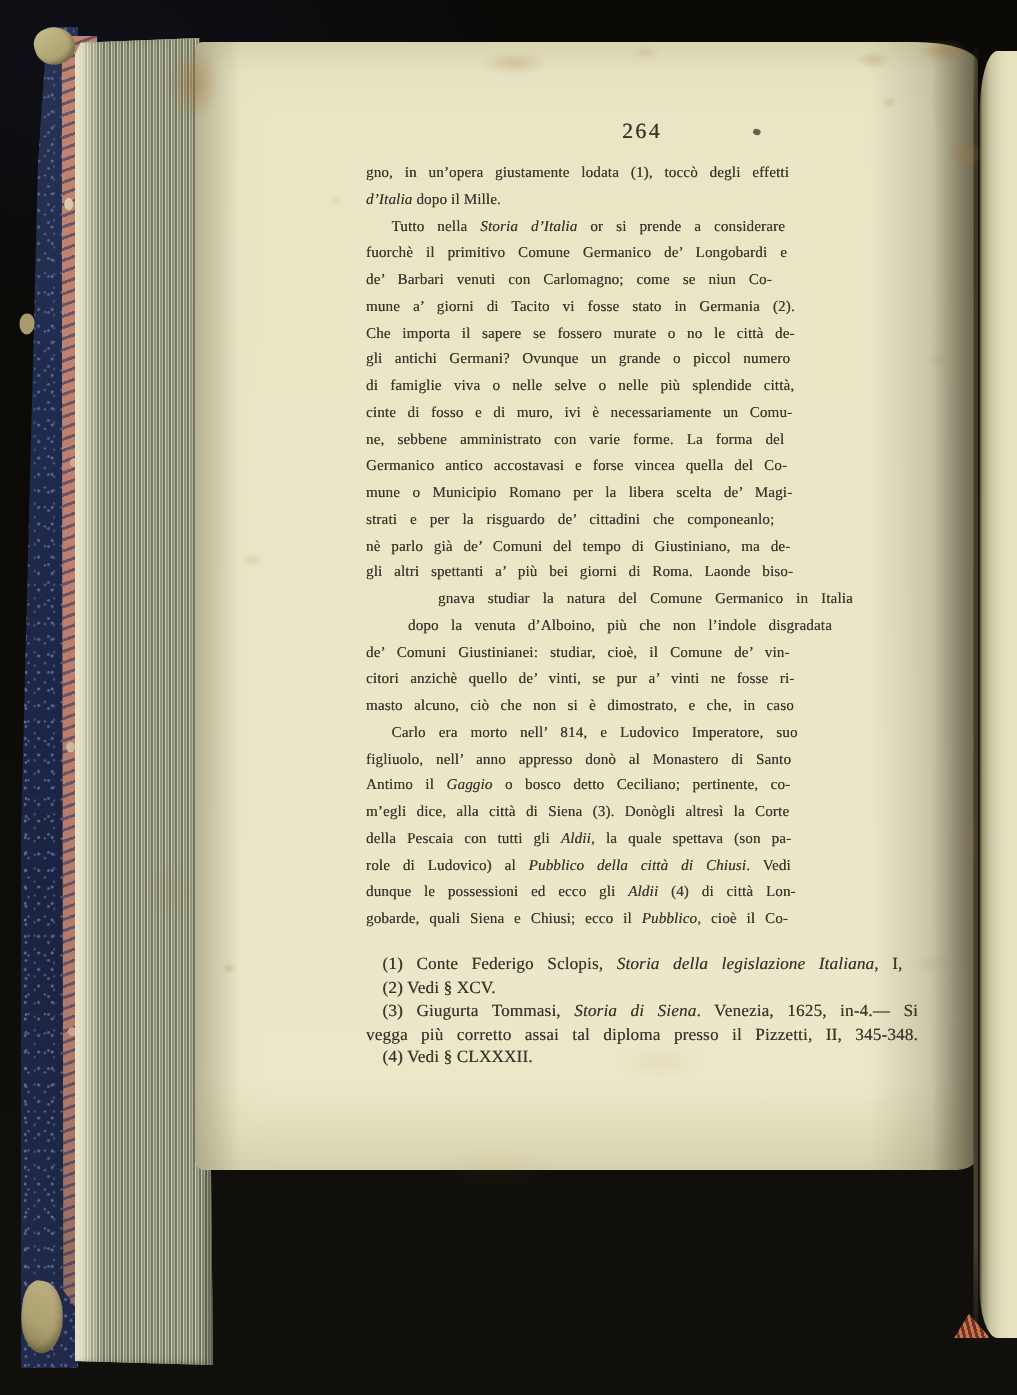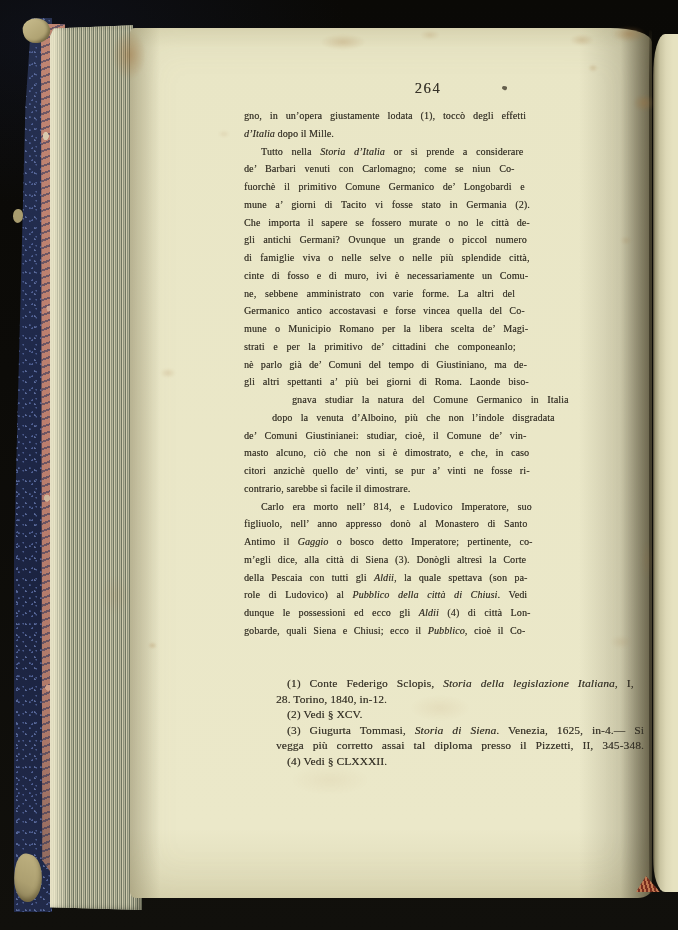--- a/index.html
+++ b/index.html
@@ -47,37 +47,37 @@
       linear-gradient(90deg,#8a8e78,#a7aa90 30%,var(--edge-stack) 70%,#757a64);
     clip-path:polygon(4% 0.5%,90% 0.15%,100% 100%,0 99.7%,0 1.4%);
     box-shadow:inset 0 2px 3px rgba(255,250,220,.35), inset -4px 0 6px rgba(20,20,10,.45);
   }
   .chip{position:absolute;}
   .chip-top{left:23px;top:18px;width:27px;height:25px;background:linear-gradient(160deg,#c7bb8c,#b0a373 70%,#8f835c);border-radius:45% 60% 50% 55%;transform:rotate(-16deg);box-shadow:inset -2px -2px 3px rgba(60,50,20,.4);}
   .chip-mid{left:13px;top:209px;width:10px;height:14px;background:#a89c6e;border-radius:50% 45% 55% 50%;}
   .chip-bottom{left:14px;top:854px;width:28px;height:48px;background:linear-gradient(200deg,#c0b382,#ac9f70 60%,#877b54);border-radius:35% 60% 45% 60%;transform:rotate(7deg);box-shadow:inset -2px -3px 4px rgba(55,45,18,.4);}
   
   .page{
-    position:absolute;left:130px;top:28px;width:522px;height:870px;
+    position:absolute;left:130px;top:28px;width:522px;height:752px;
     background:
       linear-gradient(90deg, rgba(120,112,80,.40) 0, rgba(120,112,80,0) 30px),
       linear-gradient(90deg, rgba(0,0,0,0) 86%, rgba(90,84,58,.22) 94%, rgba(62,56,36,.75) 99.5%, #2e2a1c 100%),
       linear-gradient(180deg,#e0dcba 0,#e9e6c6 20px,#ebe8c9 92%,#ddd9b6 100%),
       linear-gradient(0deg, var(--paper), var(--paper));
     border-radius:5px 42px 14px 6px / 5px 14px 10px 6px;
     box-shadow:inset 0 0 46px rgba(150,140,100,.22);
   }
   .pagenum{
     position:absolute;left:114px;top:52px;width:368px;text-align:center;
     font-size:14.5px;letter-spacing:1.6px;color:var(--ink);
     text-shadow:.2px .2px .3px rgba(55,50,35,.7);
   }
   .speck{position:absolute;left:372px;top:58px;width:5px;height:4px;background:#3a3325;border-radius:60% 40% 50% 50%;opacity:.75;transform:rotate(20deg);}
   .main-text{position:absolute;left:114px;top:79px;width:368px;}
-  .footnotes{position:absolute;left:114px;top:648px;width:368px;margin-left:32px;}
+  .footnotes{position:absolute;left:114px;top:608px;width:368px;}
   .tl{height:17.75px;line-height:17.75px;font-size:10px;color:var(--ink);
       white-space:nowrap;letter-spacing:.12px;text-shadow:.2px .2px .3px rgba(55,50,35,.65);}
   .footnotes .tl{height:15.55px;line-height:15.55px;font-size:11.4px;}
   .tl .it{font-style:italic;}
   .tl.indent{padding-left:17px;}
   .footnotes .tl.indent{padding-left:11px;}
   
   .gutter-line{
     position:absolute;left:649px;top:30px;width:3px;height:864px;border-radius:2px;
     background:linear-gradient(180deg, rgba(40,35,20,.15), #3f3a28 6%, #474130 92%, rgba(40,35,20,.25));
@@ -108,51 +108,49 @@
   <div class="chip chip-mid"></div>
   <div class="chip chip-bottom"></div>
 
   <div class="page">
     <div class="pagenum">264</div>
     <div class="speck"></div>
     <div class="main-text" id="main-lines">
         <div class="tl" style="word-spacing: 5.22px;"><span class="runs"><span>gno, in un’opera giustamente lodata (1), toccò degli effetti</span></span></div>
         <div class="tl"><span class="runs"><span class="it">d’Italia</span><span> dopo il Mille.</span></span></div>
         <div class="tl indent" style="word-spacing: 6px;"><span class="runs"><span>Tutto nella </span><span class="it">Storia d’Italia</span><span> or si prende a considerare</span></span></div>
+        <div class="tl" style="word-spacing: 6px;"><span class="runs"><span>fuorchè il primitivo Comune Germanico de’ Longobardi e</span></span></div>
         <div class="tl" style="word-spacing: 6px;"><span class="runs"><span>de’ Barbari venuti con Carlomagno; come se niun Co-</span></span></div>
-        <div class="tl" style="word-spacing: 6px;"><span class="runs"><span>fuorchè il primitivo Comune Germanico de’ Longobardi e</span></span></div>
         <div class="tl" style="word-spacing: 6px;"><span class="runs"><span>mune a’ giorni di Tacito vi fosse stato in Germania (2).</span></span></div>
         <div class="tl" style="word-spacing: 5.09px;"><span class="runs"><span>Che importa il sapere se fossero murate o no le città de-</span></span></div>
         <div class="tl" style="word-spacing: 5.66px;"><span class="runs"><span>gli antichi Germani? Ovunque un grande o piccol numero</span></span></div>
         <div class="tl" style="word-spacing: 5.49px;"><span class="runs"><span>di famiglie viva o nelle selve o nelle più splendide città,</span></span></div>
         <div class="tl" style="word-spacing: 5px;"><span class="runs"><span>cinte di fosso e di muro, ivi è necessariamente un Comu-</span></span></div>
-        <div class="tl" style="word-spacing: 6px;"><span class="runs"><span>ne, sebbene amministrato con varie forme. La altri del</span></span></div>
+        <div class="tl" style="word-spacing: 6px;"><span class="runs"><span>ne, sebbene amministrato con varie forme. La forma del</span></span></div>
         <div class="tl" style="word-spacing: 4.65px;"><span class="runs"><span>Germanico antico accostavasi e forse vincea quella del Co-</span></span></div>
         <div class="tl" style="word-spacing: 5.61px;"><span class="runs"><span>mune o Municipio Romano per la libera scelta de’ Magi-</span></span></div>
-        <div class="tl" style="word-spacing: 6px;"><span class="runs"><span>strati e per la primitivo de’ cittadini che componeanlo;</span></span></div>
+        <div class="tl" style="word-spacing: 6px;"><span class="runs"><span>strati e per la risguardo de’ cittadini che componeanlo;</span></span></div>
         <div class="tl" style="word-spacing: 4.56px;"><span class="runs"><span>nè parlo già de’ Comuni del tempo di Giustiniano, ma de-</span></span></div>
         <div class="tl" style="word-spacing: 5.21px;"><span class="runs"><span>gli altri spettanti a’ più bei giorni di Roma. Laonde biso-</span></span></div>
         <div class="tl" style="word-spacing: 6px; margin-left: 48px;"><span class="runs"><span>gnava studiar la natura del Comune Germanico in Italia</span></span></div>
         <div class="tl" style="word-spacing: 5.56px; margin-left: 28px;"><span class="runs"><span>dopo la venuta d’Alboino, più che non l’indole disgradata</span></span></div>
         <div class="tl" style="word-spacing: 5.44px;"><span class="runs"><span>de’ Comuni Giustinianei: studiar, cioè, il Comune de’ vin-</span></span></div>
+        <div class="tl" style="word-spacing: 4.99px;"><span class="runs"><span>citori anzichè quello de’ vinti, se pur a’ vinti ne fosse ri-</span></span></div>
         <div class="tl" style="word-spacing: 4.91px;"><span class="runs"><span>masto alcuno, ciò che non si è dimostrato, e che, in caso</span></span></div>
-        <div class="tl" style="word-spacing: 4.99px;"><span class="runs"><span>citori anzichè quello de’ vinti, se pur a’ vinti ne fosse ri-</span></span></div>
-        <div class="tl"><span class="runs"><span>contrario, sarebbe sì facile il dimostrare.</span></span></div>
         <div class="tl indent" style="word-spacing: 6px;"><span class="runs"><span>Carlo era morto nell’ 814, e Ludovico Imperatore, suo</span></span></div>
         <div class="tl" style="word-spacing: 5.88px;"><span class="runs"><span>figliuolo, nell’ anno appresso donò al Monastero di Santo</span></span></div>
-        <div class="tl" style="word-spacing: 5.65px;"><span class="runs"><span>Antimo il </span><span class="it">Gaggio</span><span> o bosco detto Imperatore; pertinente, co-</span></span></div>
+        <div class="tl" style="word-spacing: 5.65px;"><span class="runs"><span>Antimo il </span><span class="it">Gaggio</span><span> o bosco detto Ceciliano; pertinente, co-</span></span></div>
         <div class="tl" style="word-spacing: 4.2px;"><span class="runs"><span>m’egli dice, alla città di Siena (3). Donògli altresì la Corte</span></span></div>
         <div class="tl" style="word-spacing: 4.71px;"><span class="runs"><span>della Pescaia con tutti gli </span><span class="it">Aldii</span><span>, la quale spettava (son pa-</span></span></div>
         <div class="tl" style="word-spacing: 5.92px;"><span class="runs"><span>role di Ludovico) al </span><span class="it">Pubblico della città di Chiusi</span><span>. Vedi</span></span></div>
         <div class="tl" style="word-spacing: 5.86px; font-family: Liberation Serif, serif;"><span class="runs"><span>dunque le possessioni ed ecco gli </span><span class="it">Aldii</span><span> (4) di città Lon-</span></span></div>
         <div class="tl" style="word-spacing: 3.92px;"><span class="runs"><span>gobarde, quali Siena e Chiusi; ecco il </span><span class="it">Pubblico</span><span>, cioè il Co-</span></span></div>
       </div>
     <div class="footnotes" id="footnote-lines">
         <div class="tl indent" style="word-spacing: 6px;"><span class="runs"><span>(1) Conte Federigo Sclopis, </span><span class="it">Storia della legislazione Italiana</span><span>, I,</span></span></div>
-        <div class="tl"><span class="runs"><span>28. Torino, 1840, in-12.</span></span></div>
         <div class="tl indent"><span class="runs"><span>(2) Vedi § XCV.</span></span></div>
         <div class="tl indent" style="word-spacing: 5.99px;"><span class="runs"><span>(3) Giugurta Tommasi, </span><span class="it">Storia di Siena</span><span>. Venezia, 1625, in-4.— Si</span></span></div>
         <div class="tl" style="word-spacing: 5.95px;"><span class="runs"><span>vegga più corretto assai tal diploma presso il Pizzetti, II, 345-348.</span></span></div>
         <div class="tl indent"><span class="runs"><span>(4) Vedi § CLXXXII.</span></span></div>
       </div>
   </div>
 
   <div class="gutter-line"></div>
   <div class="sliver"></div>
   <div class="tailband"></div>

